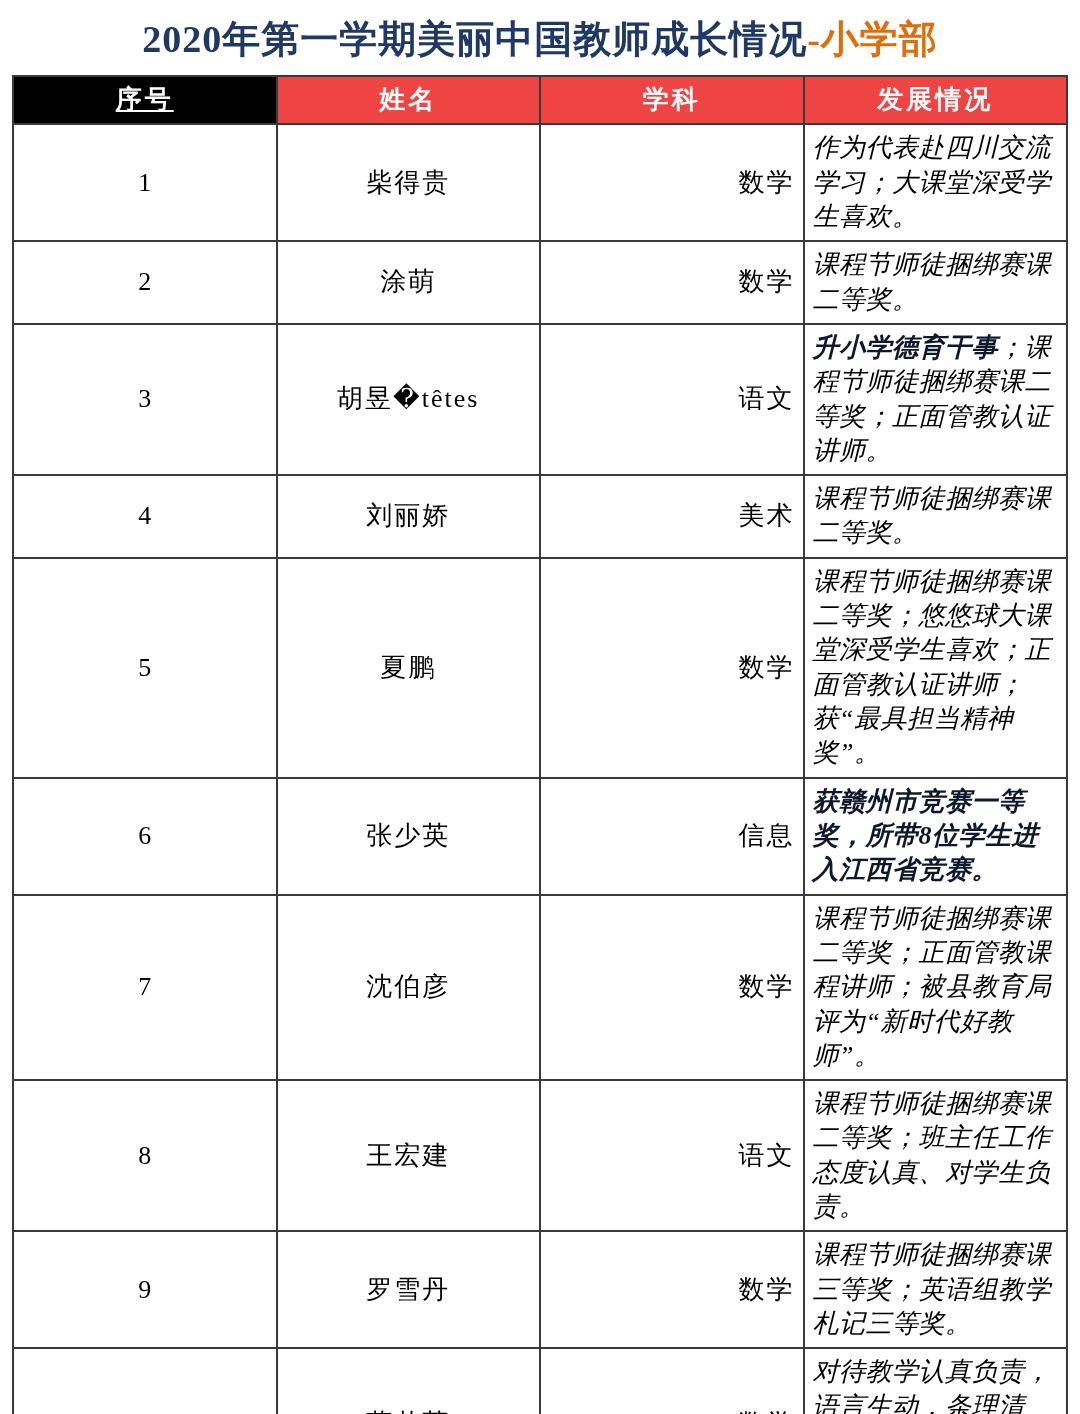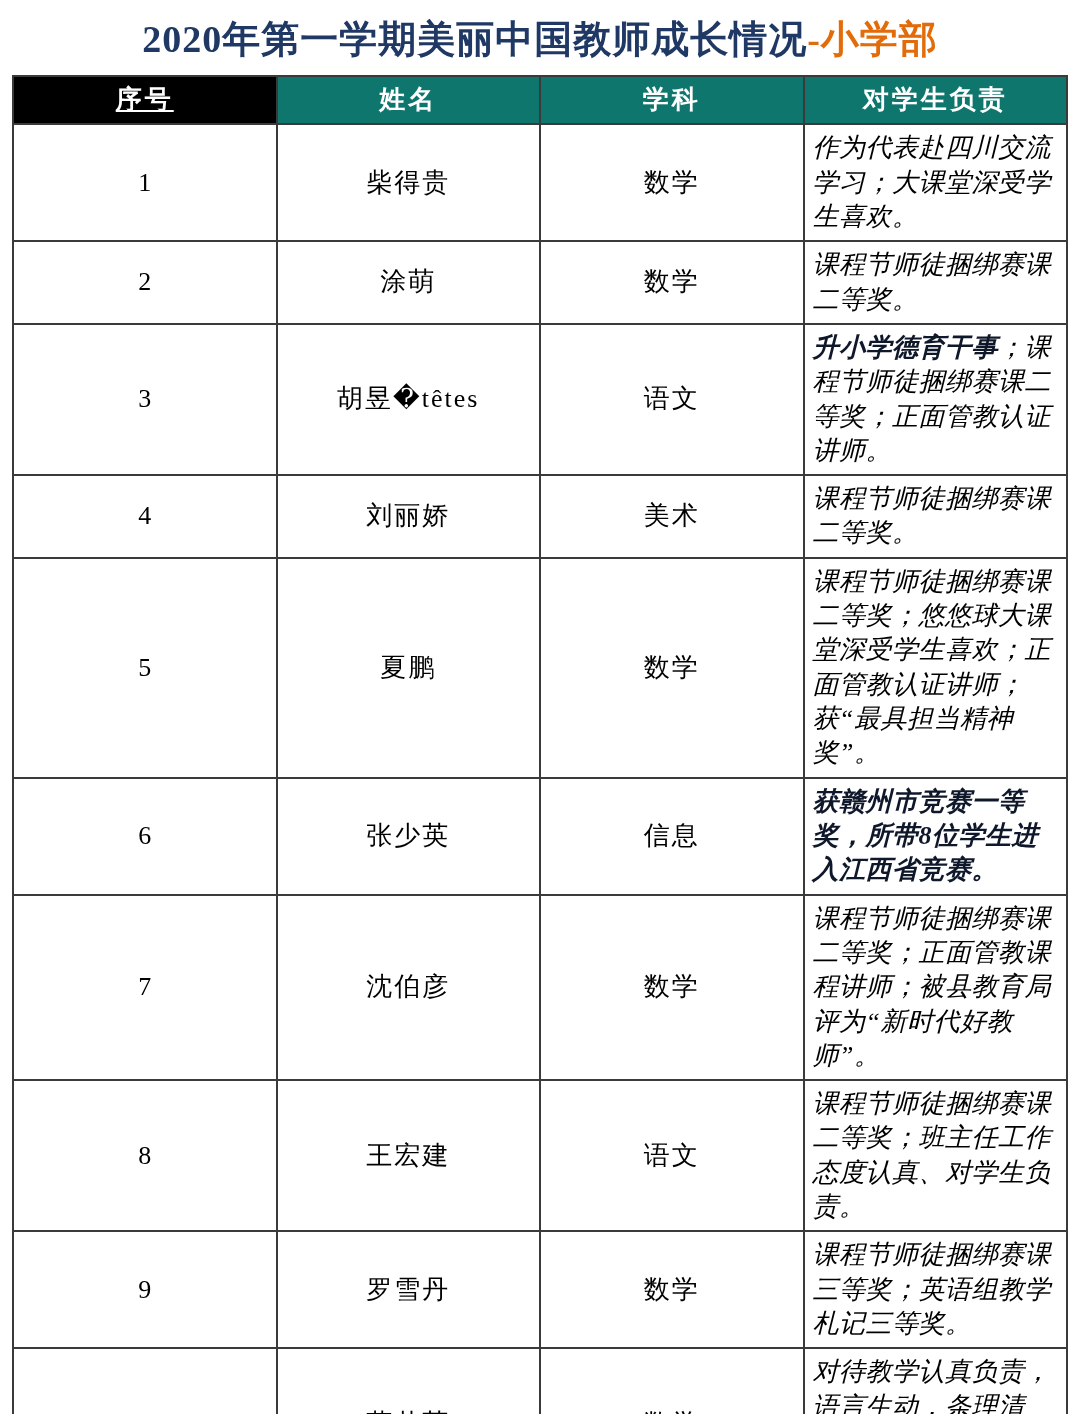--- a/index.html
+++ b/index.html
@@ -38,21 +38,21 @@
     table-layout: fixed;
   }
   table.grid td, table.grid th {
     border: 2px solid #3a3a3a;
     padding: 6px 8px;
     vertical-align: middle;
     font-size: 26px;
     line-height: 1.32;
   }
   thead th {
-    background: #0f766e;
+    background: #ef4444;
     color: #ffffff;
     font-weight: bold;
     font-size: 29px;
     text-align: center;
     padding: 8px 4px;
     letter-spacing: 3px;
   }
   thead th.h-num {
     background: #000000;
     text-decoration: underline;
@@ -62,21 +62,21 @@
     width: 100px;
     font-size: 27px;
   }
   td.c-name {
     text-align: center;
     width: 150px;
     letter-spacing: 2px;
     margin-left: 24px;
   }
   td.c-subject {
-    text-align: center;
+    text-align: right;
     width: 148px;
     letter-spacing: 2px;
   }
   td.c-desc {
     text-align: left;
     letter-spacing: 0.5px;
     font-style: italic;
   }
   .hl {
     color: #0f172a;
@@ -91,21 +91,21 @@
   <div class="title">
     <span class="t-main">2020年第一学期美丽中国教师成长情况</span><span class="t-sub">-小学部</span>
   </div>
 
   <table class="grid">
     <thead>
       <tr>
         <th class="h-num">序号</th>
         <th>姓名</th>
         <th>学科</th>
-        <th>对学生负责</th>
+        <th>发展情况</th>
       </tr>
     </thead>
     <tbody id="table-body">
         <tr>
           <td class="c-num">1</td>
           <td class="c-name">柴得贵</td>
           <td class="c-subject">数学</td>
           <td class="c-desc"><span>作为代表赴四川交流学习；大课堂深受学生喜欢。</span></td>
         </tr>
         <tr>

